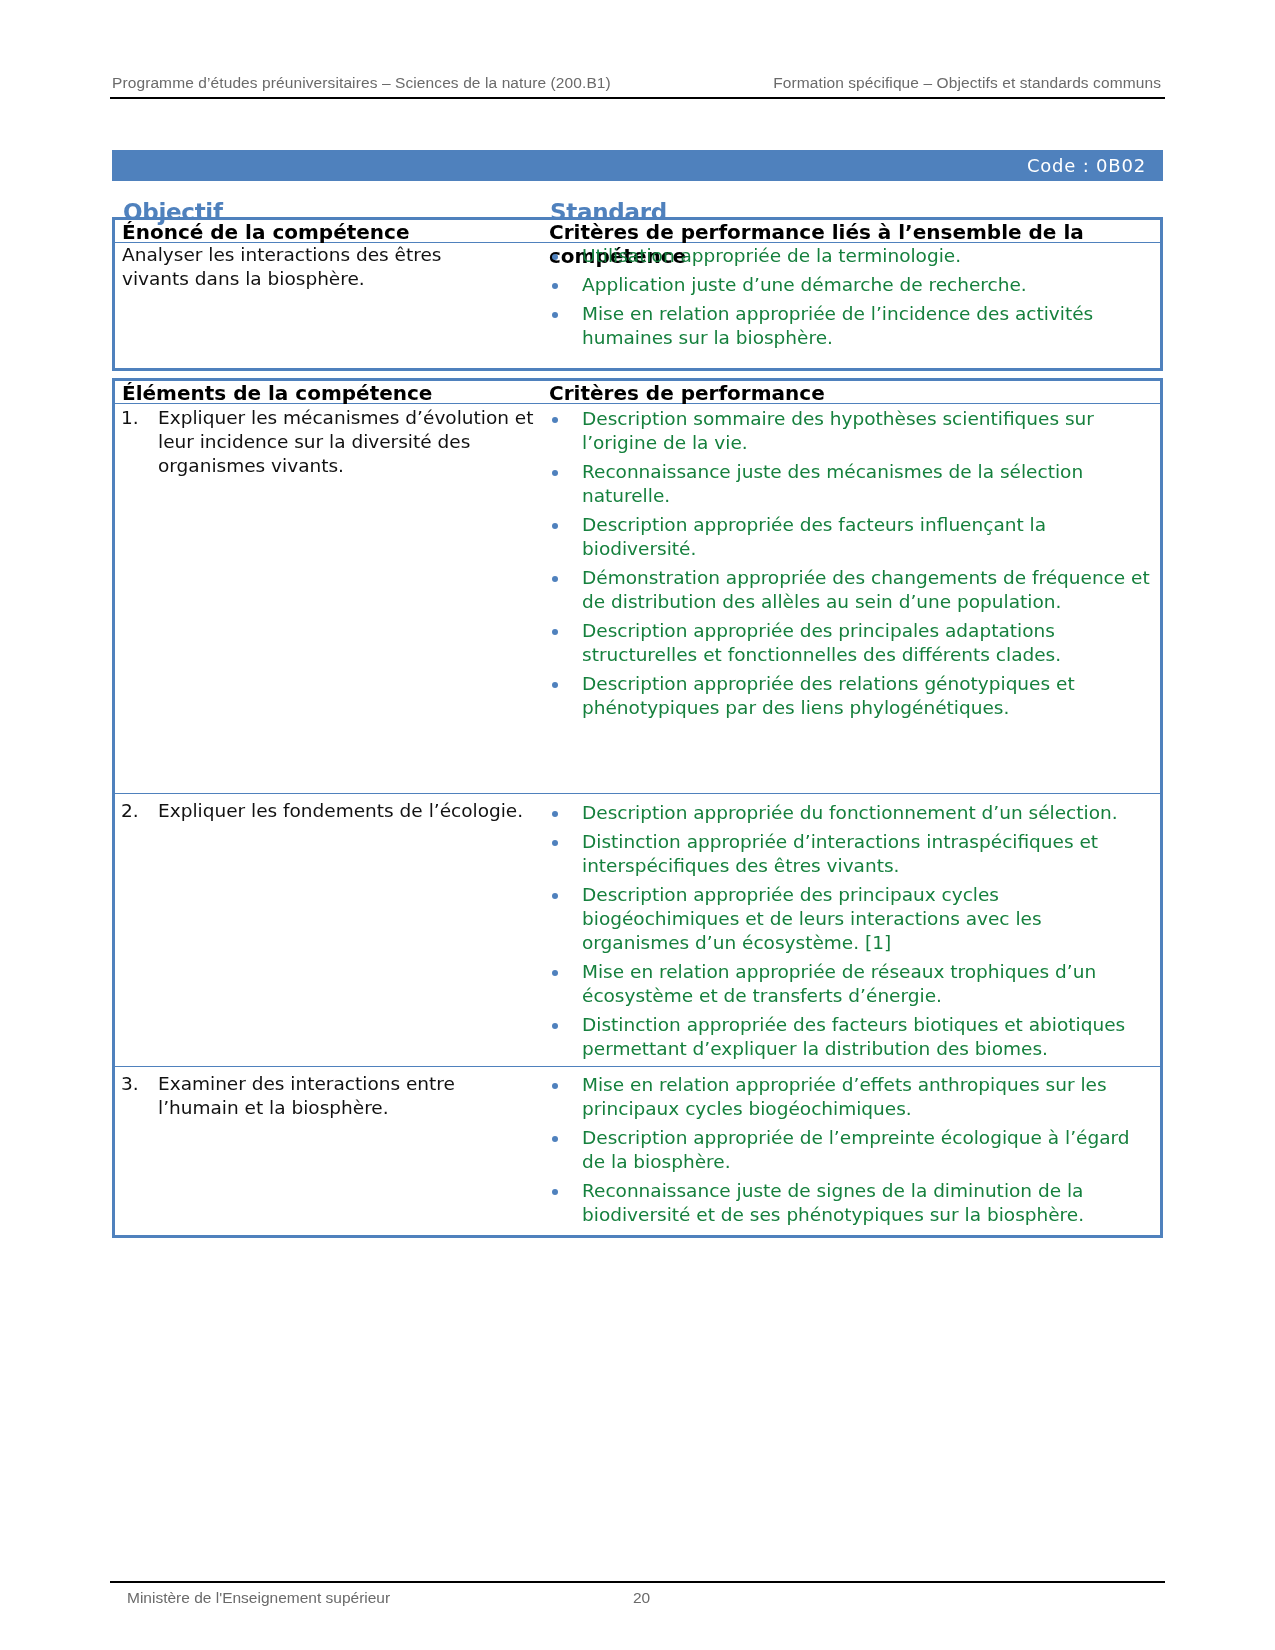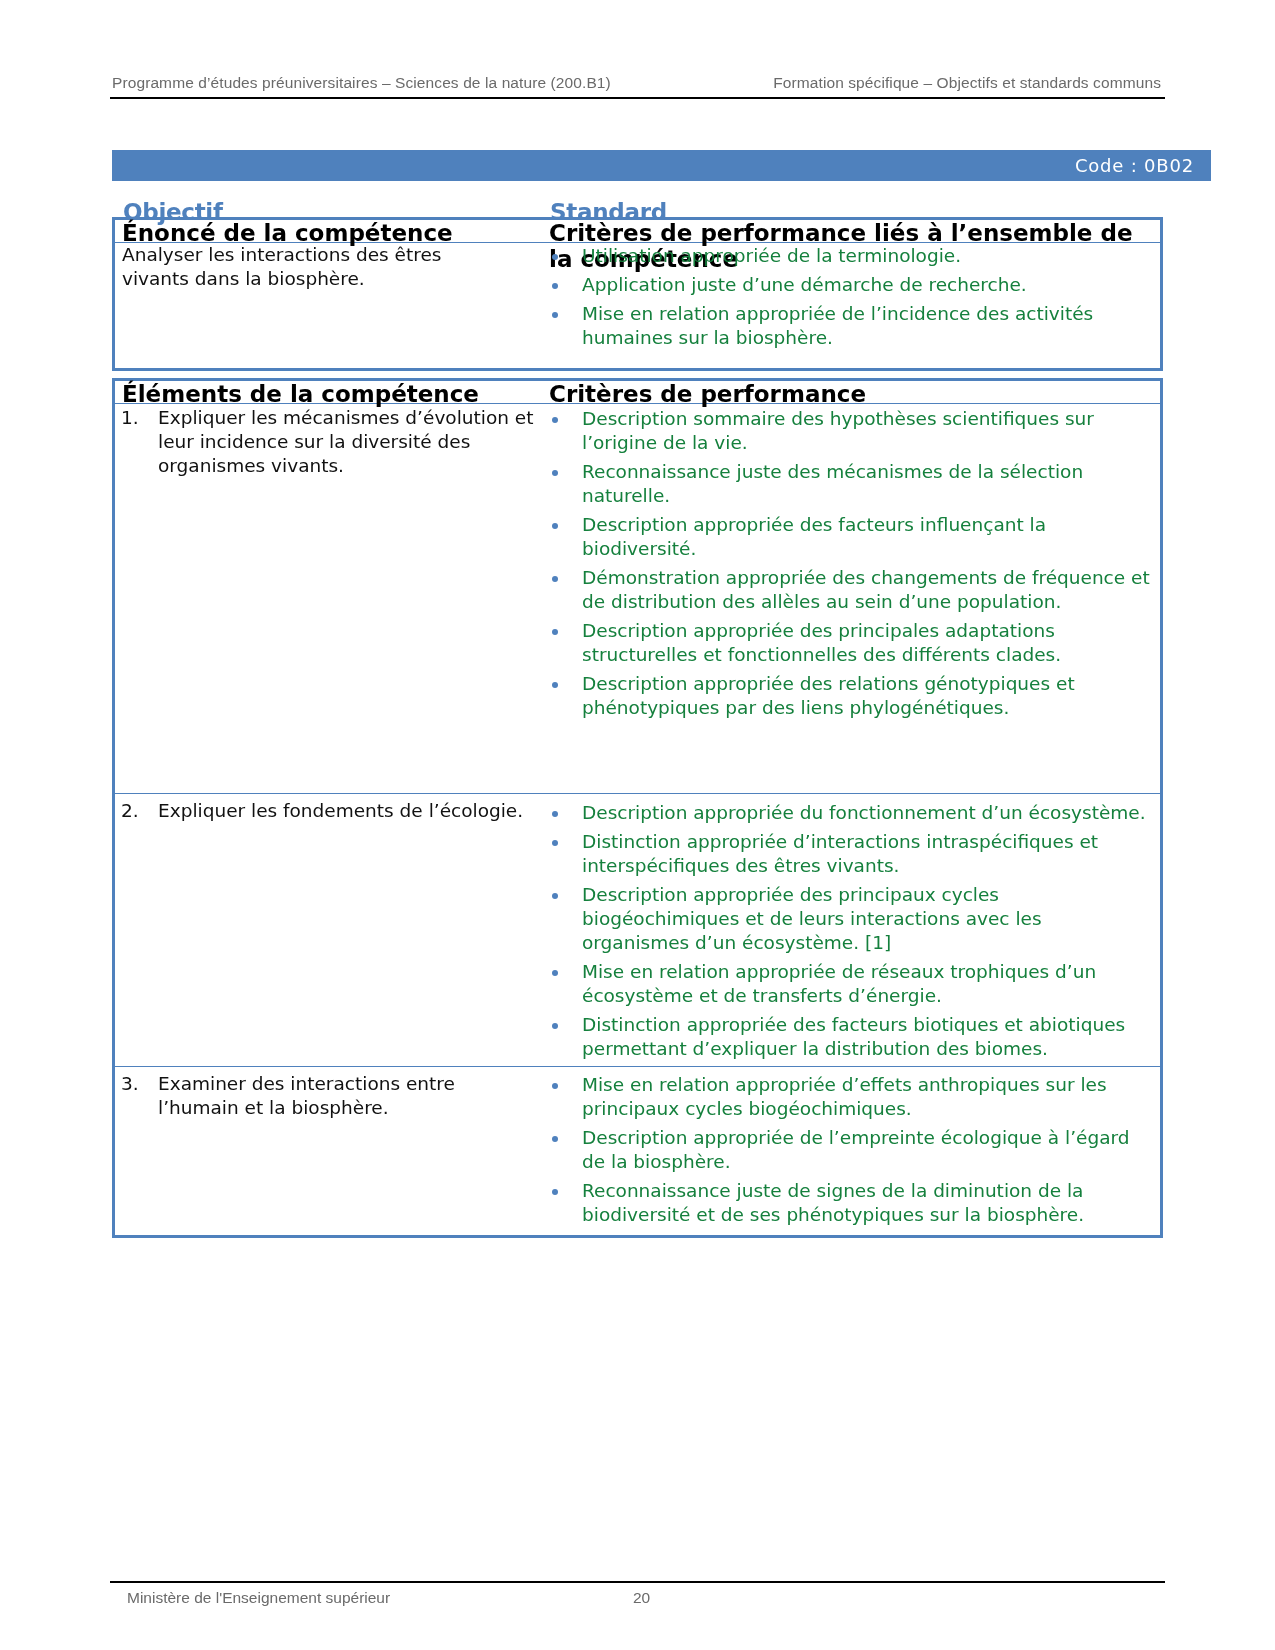--- a/index.html
+++ b/index.html
@@ -10,42 +10,42 @@
   .page-header {
     position: absolute; left: 110px; top: 72px; width: 1055px; height: 25px;
     border-bottom: 2px solid #000;
     font-family: "Liberation Sans", sans-serif; font-size: 15.5px; color: #6a6a6a;
   }
   .page-header .left { position: absolute; left: 2px; top: 2px; letter-spacing: 0.1px; }
   .page-header .right { position: absolute; right: 4px; top: 2px; letter-spacing: 0.1px; }
 
   .code-bar {
     position: absolute; left: 112px; top: 150px; width: 1051px; height: 31px;
-    background: #4f81bd; color: #fff; font-size: 18px; padding-left: 48px;
+    background: #4f81bd; color: #fff; font-size: 18px;
   }
   .code-bar span { position: absolute; right: 17px; top: 5px; letter-spacing: 0.8px; }
 
   .col-titles { position: absolute; left: 112px; top: 183px; width: 1051px; height: 32px; }
   .col-titles .t {
     position: absolute; top: 16px; font-size: 23px; font-weight: bold; color: #4f81bd;
     letter-spacing: -0.3px;
   }
   .col-titles .t1 { left: 11px; }
   .col-titles .t2 { left: 438px; }
 
   .box {
     position: absolute; left: 112px; width: 1051px; box-sizing: border-box;
     border: 3px solid #4f81bd;
   }
   .box1 { top: 217px; height: 154px; }
   .box2 { top: 378px; height: 860px; }
 
   .hrow {
     position: absolute; left: 0; right: 0; height: 22px; border-bottom: 1px solid #4f81bd;
-    font-weight: bold; font-size: 23px; color: #000;
+    font-weight: bold; font-size: 20px; color: #000;
   }
   .hrow .c1 { position: absolute; left: 7px; top: 0px; }
   .hrow .c2 { position: absolute; left: 434px; top: 0px; }
 
   .cell-text {
     position: absolute; font-size: 18.5px; line-height: 24px; color: #111;
   }
   .row-sep { position: absolute; left: 0; right: 0; border-top: 1px solid #4f81bd; }
 
   .crit-list { position: absolute; left: 428px; right: 6px; margin: 0; padding: 0; list-style: none; }
@@ -119,21 +119,21 @@
     <li><span class="bullet"></span><span>Description appropriée des principales adaptations structurelles et fonctionnelles des différents clades.</span></li>
     <li><span class="bullet"></span><span>Description appropriée des relations génotypiques et phénotypiques par des liens phylogénétiques.</span></li>
   </ul>
   <div class="row-sep" style="top:412px;"></div>
 
   <div class="elem" style="top:418px; height:30px;">
     <span class="num">2.</span>
     <span class="txt">Expliquer les fondements de l’écologie.</span>
   </div>
   <ul class="crit-list" style="top:420px; left:428px;">
-    <li><span class="bullet"></span><span>Description appropriée du fonctionnement d’un écosystème.</span></li>
+    <li><span class="bullet"></span><span>Description appropriée du fonctionnement d’un sélection.</span></li>
     <li><span class="bullet"></span><span>Distinction appropriée d’interactions intraspécifiques et interspécifiques des êtres vivants.</span></li>
     <li><span class="bullet"></span><span>Description appropriée des principaux cycles biogéochimiques et de leurs interactions avec les organismes d’un écosystème. [1]</span></li>
     <li><span class="bullet"></span><span>Mise en relation appropriée de réseaux trophiques d’un écosystème et de transferts d’énergie.</span></li>
     <li><span class="bullet"></span><span>Distinction appropriée des facteurs biotiques et abiotiques permettant d’expliquer la distribution des biomes.</span></li>
   </ul>
   <div class="row-sep" style="top:685px;"></div>
 
   <div class="elem" style="top:691px; height:55px;">
     <span class="num">3.</span>
     <span class="txt">Examiner des interactions entre l’humain et la biosphère.</span>

